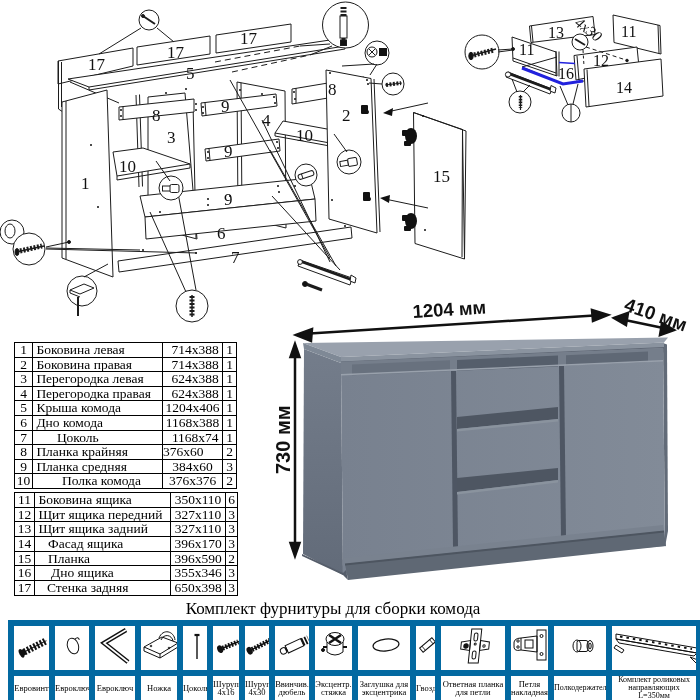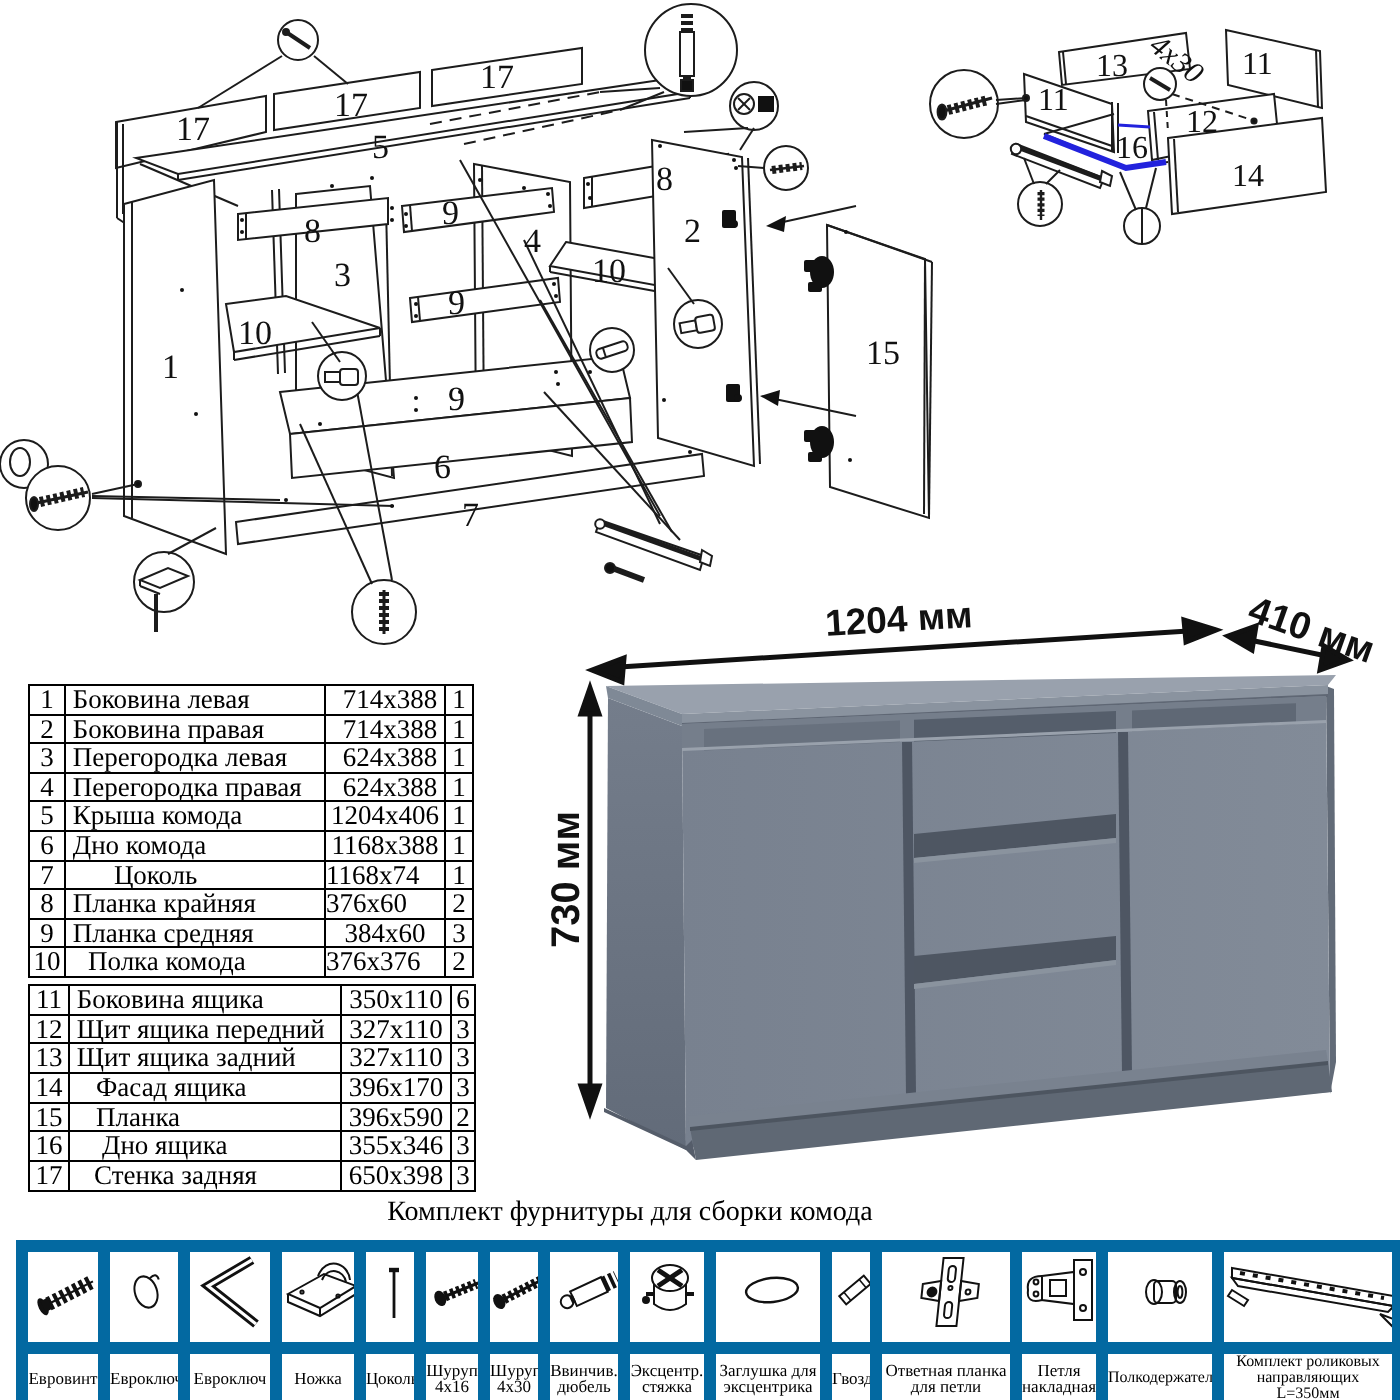--- a/index.html
+++ b/index.html
@@ -410,39 +410,39 @@
         </tr>
 <tr style="height:14.6px">
           <td style="text-align:center">6</td>
           <td>&nbsp;Дно комода</td>
           <td style="text-align:center">1168х388</td>
           <td style="text-align:center">1</td>
         </tr>
 <tr style="height:14.6px">
           <td style="text-align:center">7</td>
           <td style="padding-left:24px">Цоколь</td>
-          <td style="text-align:left">1168х74&nbsp;</td>
+          <td style="text-align:right">1168х74&nbsp;</td>
           <td style="text-align:center">1</td>
         </tr>
 <tr style="height:14.6px">
           <td style="text-align:center">8</td>
           <td>&nbsp;Планка крайняя</td>
           <td style="text-align:left">376х60</td>
           <td style="text-align:center">2</td>
         </tr>
 <tr style="height:14.6px">
           <td style="text-align:center">9</td>
           <td>&nbsp;Планка средняя</td>
           <td style="text-align:center">384х60</td>
           <td style="text-align:center">3</td>
         </tr>
 <tr style="height:14.6px">
           <td style="text-align:center">10</td>
-          <td style="padding-left:11px">Полка комода</td>
-          <td style="">376х376</td>
+          <td style="padding-left:29px">Полка комода</td>
+          <td style="text-align:center">376х376</td>
           <td style="text-align:center">2</td>
         </tr>
 </tbody>
 </table>
 </div>
 
 <div class="abs" style="left:14px;top:492px;">
 <table class="parts" style="width:223px;">
 <colgroup>
         <col style="width:20px">
@@ -490,21 +490,21 @@
 <tr style="height:14.7px">
           <td style="text-align:center">17</td>
           <td style="padding-left:12px">Стенка задняя</td>
           <td style="text-align:center">650х398</td>
           <td style="text-align:center">3</td>
         </tr>
 </tbody>
 </table>
 </div>
 
-<div class="abs" style="left:0;top:599px;width:630px;text-align:center;font-size:14px;">Комплект фурнитуры для сборки комода</div>
+<div class="abs" style="left:18px;top:599px;width:630px;text-align:center;font-size:17px;">Комплект фурнитуры для сборки комода</div>
 
 <div class="abs" style="left:8px;top:620px;">
 <table class="hw" style="width:688px;">
 <colgroup>
 <col style="width:41px">
         <col style="width:40px">
         <col style="width:46px">
         <col style="width:42px">
         <col style="width:30px">
         <col style="width:32px">

